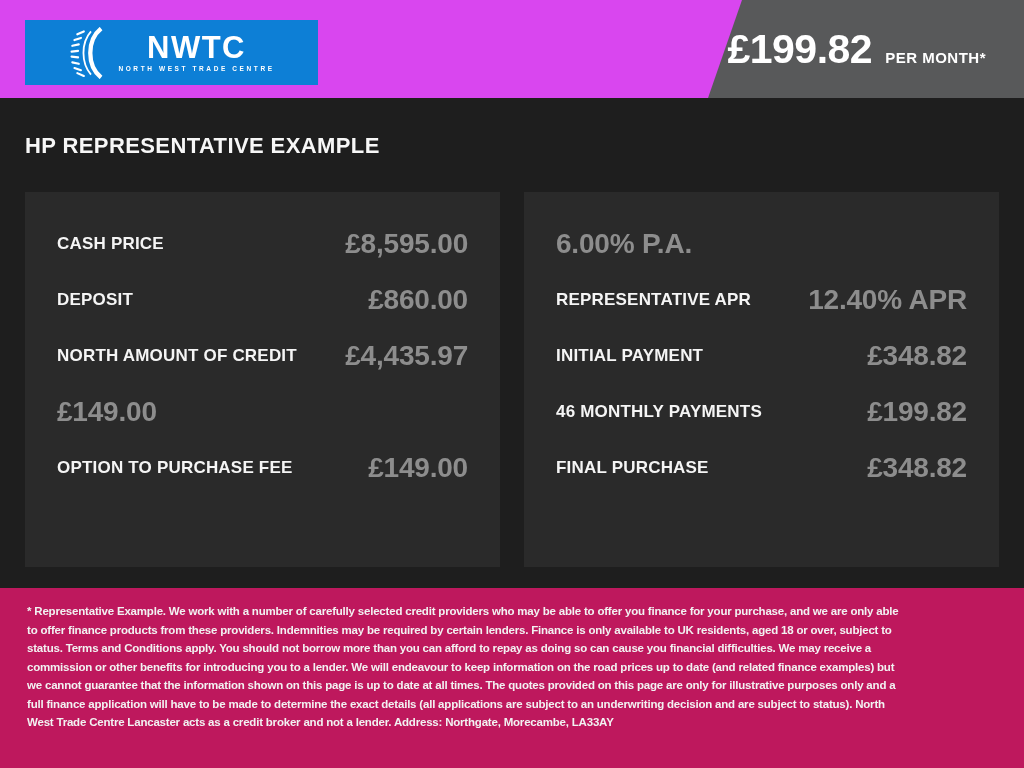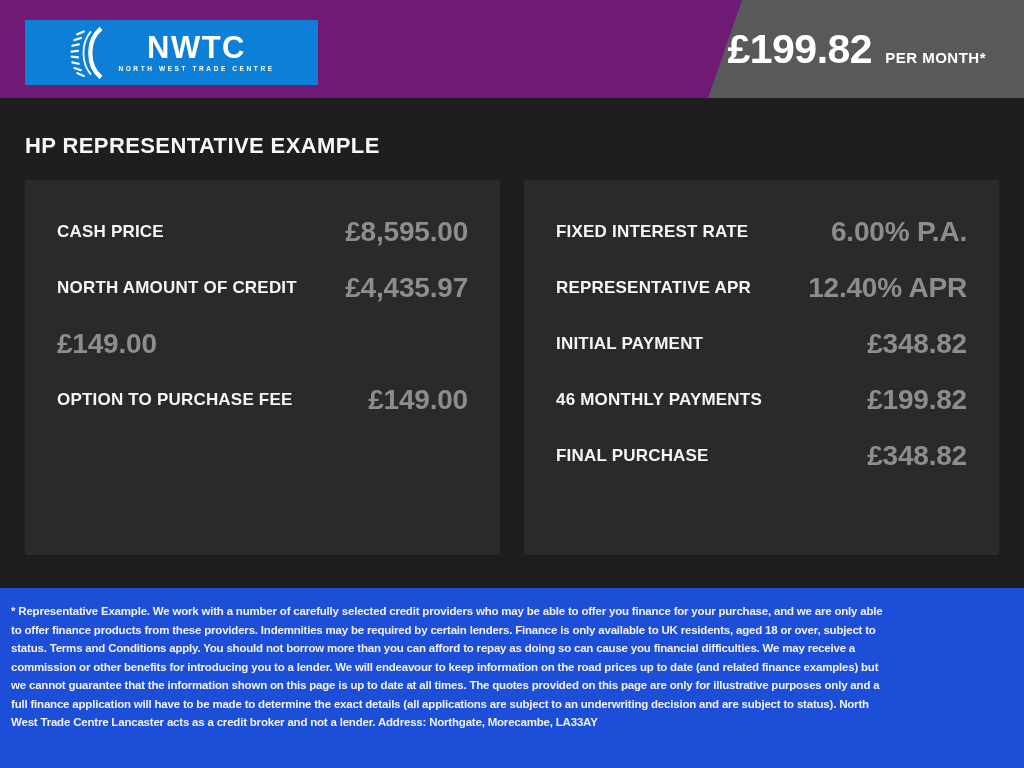--- a/index.html
+++ b/index.html
@@ -7,21 +7,21 @@
   body {
     font-family: "Liberation Sans", sans-serif;
     background: #1e1e1e;
   }
   .page { width: 1024px; height: 768px; display: flex; flex-direction: column; }
 
   
   .header {
     position: relative;
     height: 98px;
-    background: #701a75;
+    background: #d946ef;
     flex: 0 0 auto;
   }
   .logo-box {
     position: absolute;
     left: 25px; top: 20px;
     width: 293px; height: 65px;
     background: #0d7fd6;
     display: flex;
     align-items: center;
     justify-content: center;
@@ -76,21 +76,21 @@
     background: #1e1e1e;
     padding: 34px 25px 0 25px;
     flex: 0 0 auto;
   }
   .page-title {
     color: #f7f7f7;
     font-size: 22px;
     font-weight: 700;
     letter-spacing: 0.4px;
     line-height: 28px;
-    margin-bottom: 20px;
+    margin-bottom: 32px;
   }
   .panels { display: flex; gap: 24px; }
   .panel {
     width: 475px;
     height: 375px;
     background: #2a2a2a;
     padding: 24px 32px 15px 32px;
   }
   .row {
     height: 56px;
@@ -109,22 +109,22 @@
     color: #8d8d8d;
     font-size: 28px;
     font-weight: 700;
     letter-spacing: -0.2px;
     white-space: nowrap;
   }
 
   
   .footer {
     height: 180px;
-    background: #1d4ed8;
-    padding: 14px 25px 0 11px;
+    background: #be185d;
+    padding: 14px 25px 0 27px;
     flex: 0 0 auto;
   }
   .disclaimer {
     color: #f2f2f2;
     width: 872px;
     font-size: 11.5px;
     font-weight: 700;
     letter-spacing: -0.2px;
     line-height: 18.5px;
   }
@@ -168,35 +168,38 @@
     <h1 class="page-title">HP REPRESENTATIVE EXAMPLE</h1>
 
     <div class="panels">
 
       <section class="panel">
         <div class="row">
           <span class="row-label">CASH PRICE</span>
           <span class="row-value">£8,595.00</span>
         </div>
         <div class="row">
+          <span class="row-label">DEPOSIT</span>
+          <span class="row-value">£860.00</span>
+        </div>
+        <div class="row">
           <span class="row-label">NORTH AMOUNT OF CREDIT</span>
           <span class="row-value">£4,435.97</span>
         </div>
         <div class="row">
           <span class="row-value">£149.00</span>
         </div>
         <div class="row">
           <span class="row-label">OPTION TO PURCHASE FEE</span>
           <span class="row-value">£149.00</span>
         </div>
       </section>
 
       <section class="panel">
         <div class="row">
-          <span class="row-label">FIXED INTEREST RATE</span>
           <span class="row-value">6.00% P.A.</span>
         </div>
         <div class="row">
           <span class="row-label">REPRESENTATIVE APR</span>
           <span class="row-value">12.40% APR</span>
         </div>
         <div class="row">
           <span class="row-label">INITIAL PAYMENT</span>
           <span class="row-value">£348.82</span>
         </div>

